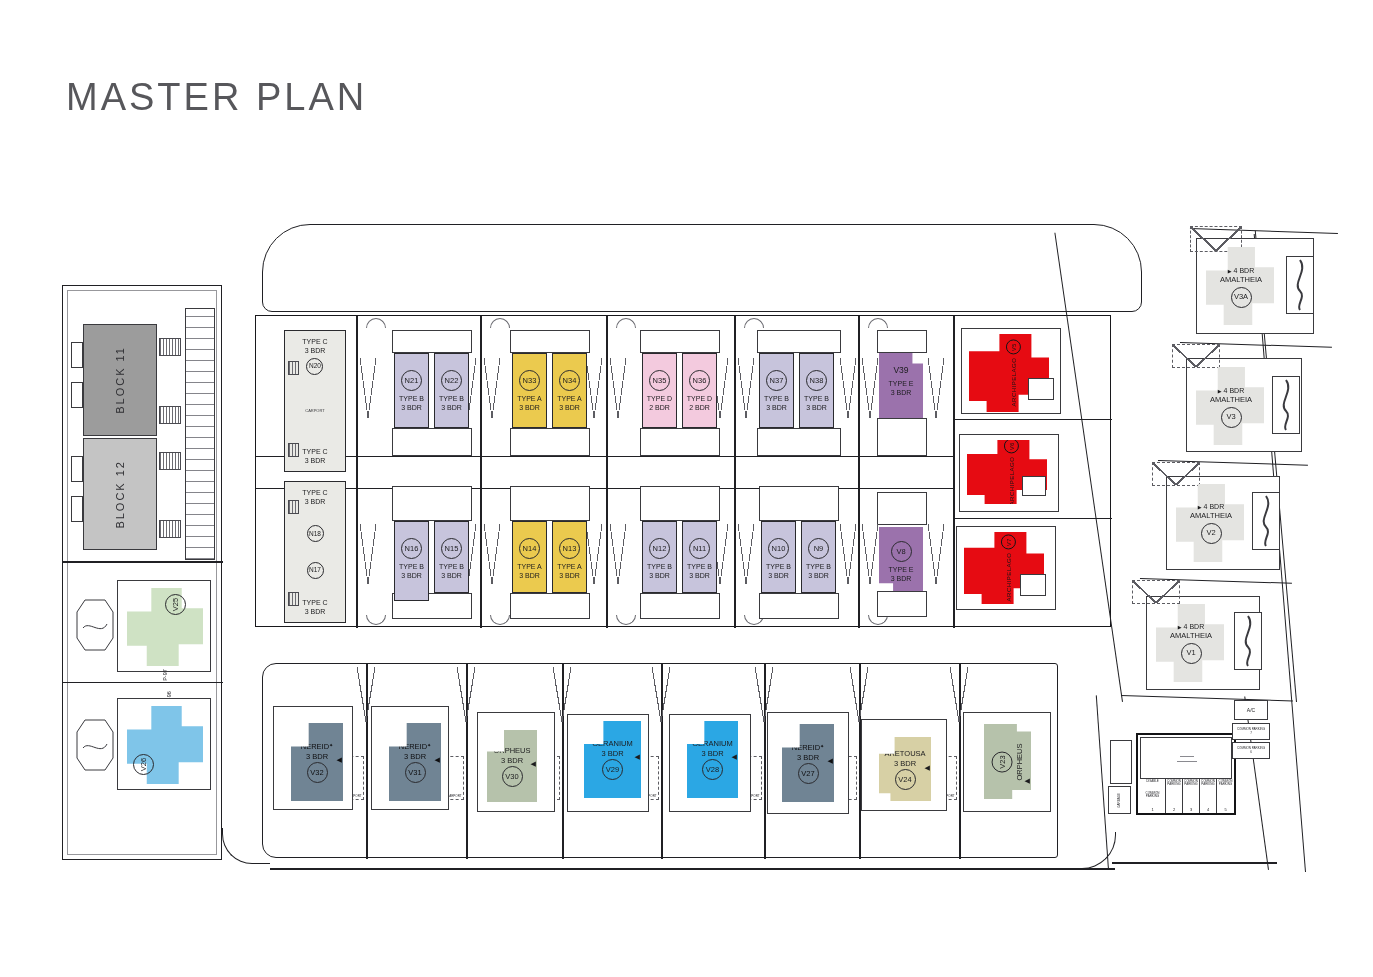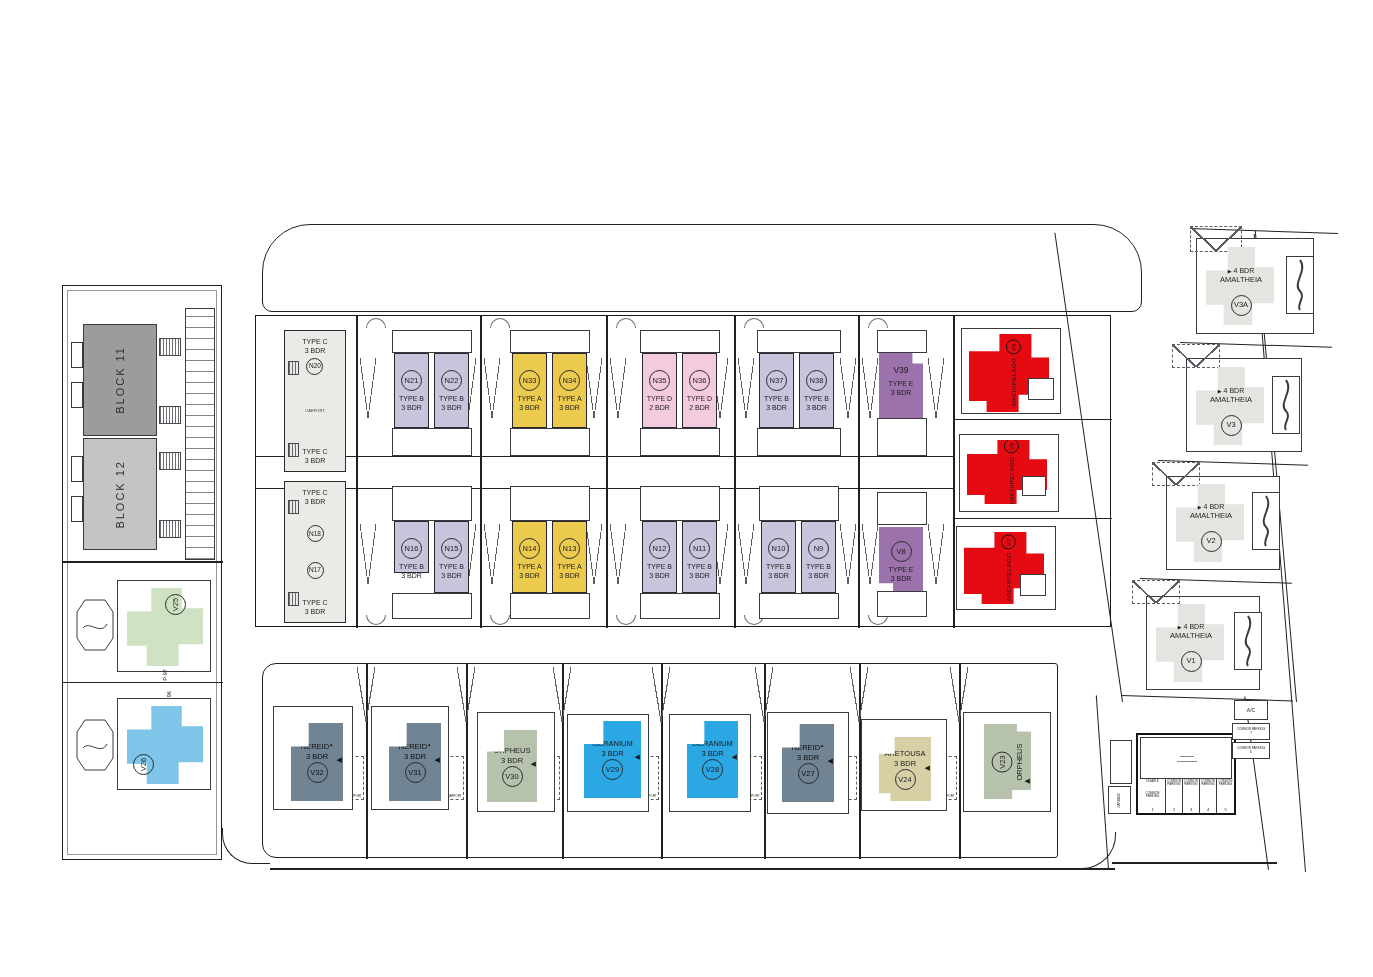--- a/index.html
+++ b/index.html
@@ -52,38 +52,39 @@
   .clipV24{clip-path:polygon(30% 0,100% 0,100% 100%,22% 100%,22% 88%,0 88%,0 26%,30% 26%)}
   .clipV23{clip-path:polygon(0 0,70% 0,70% 10%,100% 10%,100% 88%,60% 88%,60% 100%,0 100%)}
   .nerbg{background:var(--c-nereid);color:#0e0e10}
   .orpbg{background:var(--c-orpheus)} .gerbg{background:var(--c-geranium)} .arebg{background:var(--c-aretousa)}
   .sline{white-space:nowrap} .mk{font-size:5px;vertical-align:2px}
   .entry{position:absolute;right:1px;top:42%;font-size:7px}
   .rwrap{position:absolute;inset:0;display:flex;align-items:center;justify-content:center}
   .rotl{transform:rotate(-90deg);display:flex;flex-direction:column;align-items:center;gap:2px;white-space:nowrap}
   .elab{position:absolute;width:90px;text-align:center;font-size:7.5px;line-height:1.3}
   .elab .bd{font-size:7px}
-  .elab .circ{margin:10px auto 0}
+  .elab .circ{margin:2px auto 0}
   .flag{font-size:5px;margin-right:2px}
   .ecross{position:absolute;background:var(--c-amaltheia)}
   .pool{position:absolute;border:1px solid #3a3a3e;background:#fff;box-sizing:border-box}
   .tiny{font-size:4px;line-height:1.1;color:#3a3a3e}
   .tinyc{font-size:3px;line-height:1.15;color:#2a2a2e;text-align:center}
   .stall{border-right:1px solid #3a3a3e;display:flex;flex-direction:column;align-items:center;
         justify-content:space-between;padding:1px 0;box-sizing:border-box}
   .stall:last-child{border-right:none}
   .num{font-size:4px}
   .rot90{writing-mode:vertical-rl;transform:rotate(180deg)}
   .plabel{position:absolute;font-size:5.5px;transform:rotate(-90deg);color:#2a2a2e}
 </style>
 </head>
 <body>
 
 <div id="plan">
 
+  <div class="title">MASTER PLAN</div>
 
   <div class="abs" style="left:262px;top:224px;width:880px;height:88px;border:1.5px solid #202024;border-radius:48px 48px 10px 10px;box-sizing:border-box"></div>
 
   <div class="abs" style="left:62px;top:285px;width:160px;height:575px;border:1.5px solid #202024;box-sizing:border-box">
     <div class="abs" style="left:4px;top:4px;width:150px;height:565px;border:0.5px solid #98989c;box-sizing:border-box"></div>
     <div class="blockrect" style="left:20px;top:38px;width:74px;height:112px;background:var(--c-block11)">
         <span>BLOCK 11</span>
       </div>
     <div class="blockrect" style="left:20px;top:152px;width:74px;height:112px;background:var(--c-block12)">
         <span>BLOCK 12</span>
@@ -284,21 +285,21 @@
         </div>
         <div>TYPE B</div>
         <div>3 BDR</div>
       </div>
     <div class="unit tE clipV39" style="left:623px;top:37px;width:44px;height:65px;border:none">
         <div class="vid">V39</div>
         <div>TYPE E</div>
         <div>3 BDR</div>
       </div>
 
-    <div class="unit tB" style="left:138px;top:205px;width:35px;height:52px">
+    <div class="unit tB" style="left:138px;top:205px;width:35px;height:80px">
         <div class="circ">
           <span>N16</span>
         </div>
         <div>TYPE B</div>
         <div>3 BDR</div>
       </div>
     <div class="unit tB" style="left:178px;top:205px;width:35px;height:72px">
         <div class="circ">
           <span>N15</span>
         </div>

